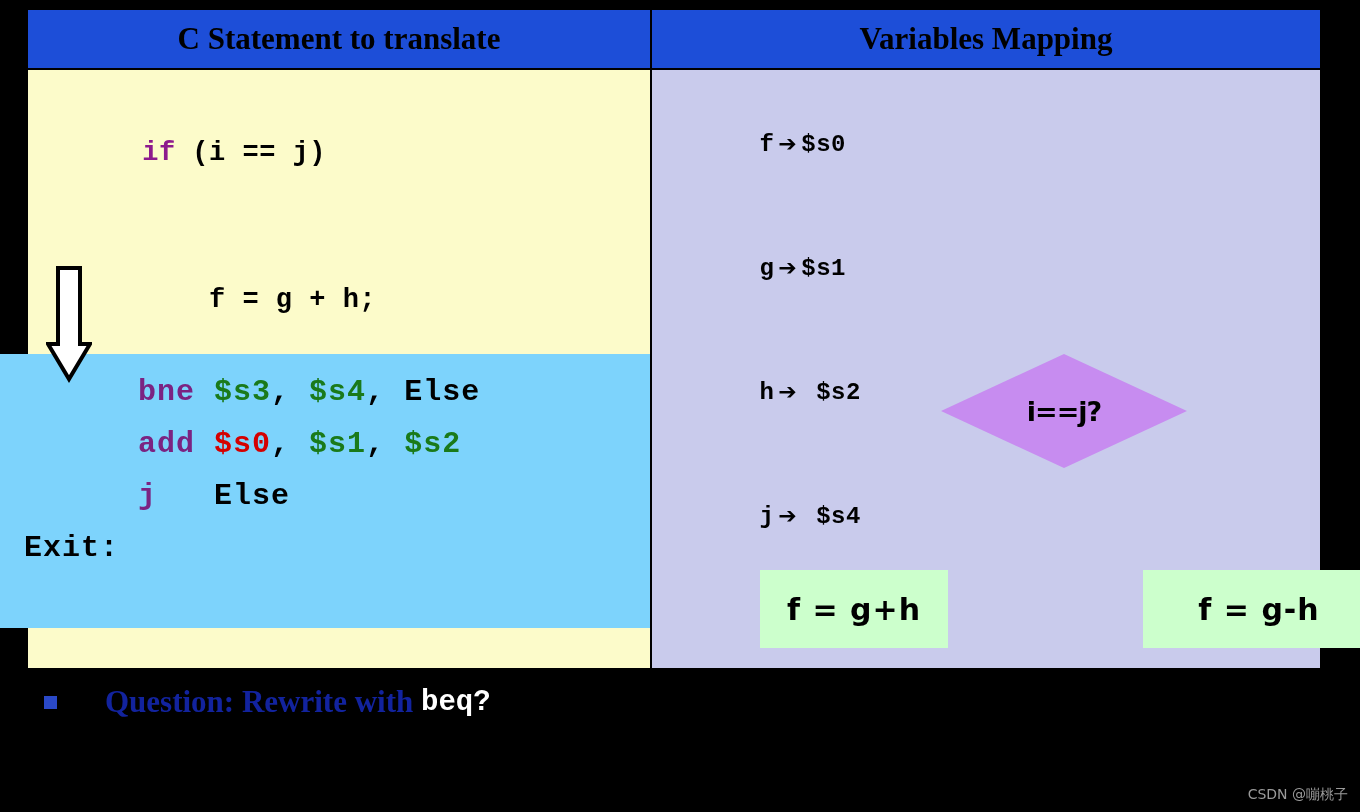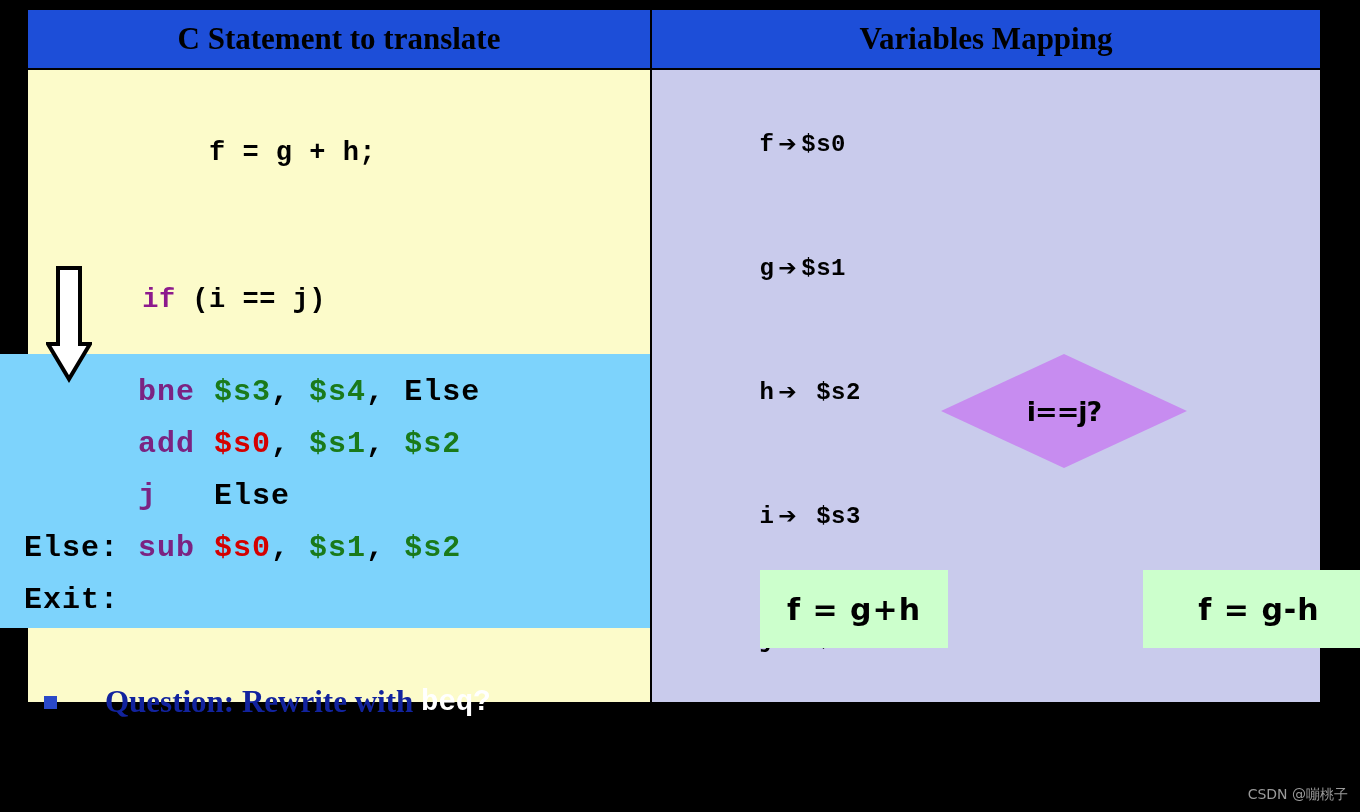--- a/index.html
+++ b/index.html
@@ -205,64 +205,60 @@
   <div class="th th-left">
     <span>C Statement to translate</span>
   </div>
 
   <div class="th">
     <span>Variables Mapping</span>
   </div>
 
   <div class="td-c">
     <div class="code-line">
+      <span class="kw">if</span><span> (i == j)</span>
+    </div>
+    <div class="code-line">
       <span class="kw"></span><span>    f = g + h;</span>
     </div>
     <div class="code-line">
-      <span class="kw">if</span><span> (i == j)</span>
-    </div>
-    <div class="code-line">
       <span class="kw">else</span><span></span>
     </div>
     <div class="code-line">
       <span class="kw"></span><span>    f = g - h;</span>
     </div>
   </div>
 
   <div class="td-map">
     <div class="map-line">
       <span>f</span><span class="map-arrow">➔</span><span>$s0</span>
     </div>
     <div class="map-line">
       <span>g</span><span class="map-arrow">➔</span><span>$s1</span>
     </div>
     <div class="map-line">
       <span>h</span><span class="map-arrow">➔</span><span> $s2</span>
-    </div>
-    <div class="map-line">
-      <span>i</span><span class="map-arrow">➔</span><span> $s3</span>
     </div>
     <div class="map-line">
       <span>j</span><span class="map-arrow">➔</span><span> $s4</span>
     </div>
   </div>
 </div>
 
 <svg id="down-arrow" viewBox="0 0 46 117">
   <polygon points="12,2 34,2 34,78 44,78 23,113 2,78 12,78" fill="#ffffff" stroke="#000000" stroke-width="4" stroke-linejoin="miter"></polygon>
 </svg>
 
 <div id="asm-box">
   <div class="asm-line"><span class="lbl">      </span><span class="op">bne</span><span> </span><span class="reg">$s3</span><span>, </span><span class="reg">$s4</span><span>, </span><span class="lbl">Else</span></div>
 
   <div class="asm-line"><span class="lbl">      </span><span class="op">add</span><span> </span><span class="rd">$s0</span><span>, </span><span class="reg">$s1</span><span>, </span><span class="reg">$s2</span></div>
 
   <div class="asm-line"><span class="lbl">      </span><span class="op">j</span><span>   </span><span class="lbl">Else</span></div>
 
-  <div class="asm-line"><span class="lbl">Else: </span><span class="op">sub</span><span> </span><span class="rd">$s0</span><span>, </span><span class="reg">$s1</span><span>, </span><span class="reg">$s2</span></div>
 
   <div class="asm-line"><span class="lbl">Exit:</span></div>
 </div>
 
 <svg id="diamond" viewBox="0 0 246 114">
   <polygon points="123,0 246,57 123,114 0,57" fill="#c78cf0"></polygon>
 </svg>
 <div id="diamond-label">i==j?</div>
 
 <div class="green-box" id="green-then">

